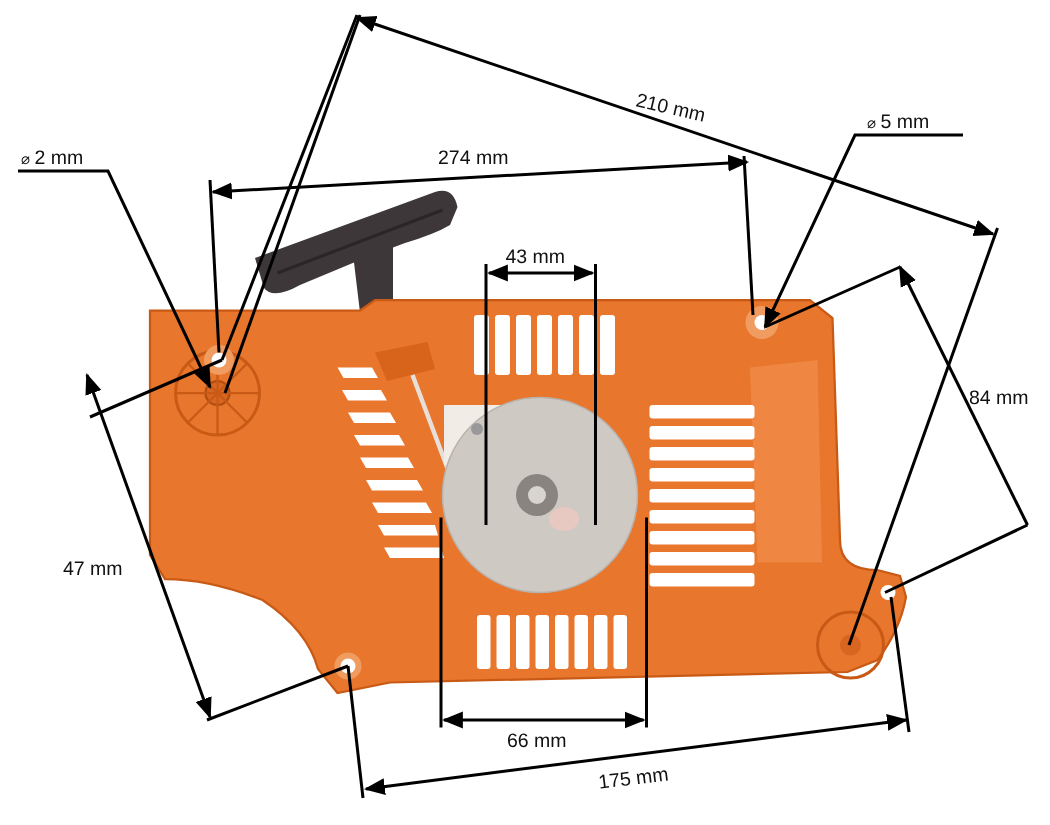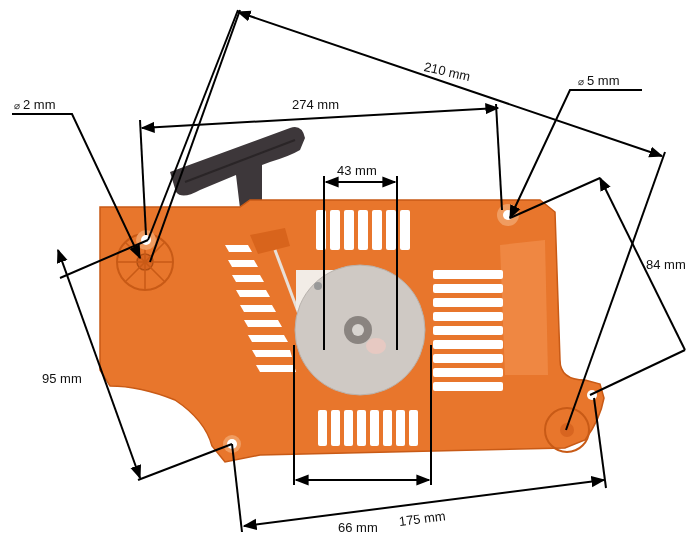--- a/index.html
+++ b/index.html
@@ -148,16 +148,16 @@
       <line x1="244" y1="526" x2="604" y2="480" marker-start="url(#arr)" marker-end="url(#arr)"></line>
     </g>
   </svg>
 
   <div class="lbl" style="left:14px;top:97px;"><span class="dia">⌀</span><span>2 mm</span></div>
   <div class="lbl" style="left:578px;top:73px;"><span class="dia">⌀</span><span>5 mm</span></div>
   <div class="lbl rot-210" style="left:426px;top:59px;">210 mm</div>
   <div class="lbl" style="left:292px;top:97px;">274 mm</div>
   <div class="lbl" style="left:337px;top:163px;">43 mm</div>
   <div class="lbl" style="left:646px;top:257px;">84 mm</div>
-  <div class="lbl" style="left:42px;top:371px;">95 mm</div>
-  <div class="lbl" style="left:338px;top:486px;margin-top:34px;">66 mm</div>
+  <div class="lbl" style="left:42px;top:371px;">47 mm</div>
+  <div class="lbl" style="left:338px;top:486px;">66 mm</div>
   <div class="lbl rot-175" style="left:398px;top:514px;">175 mm</div>
 </div>
 
 </body></html>

